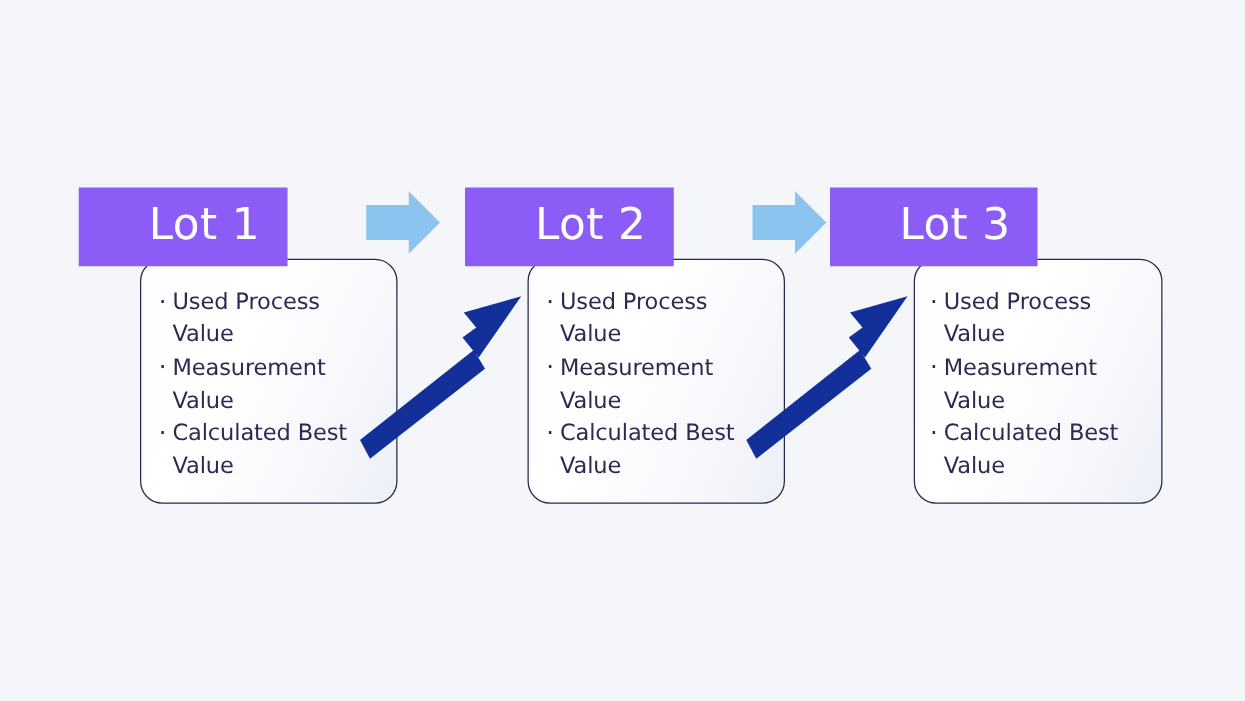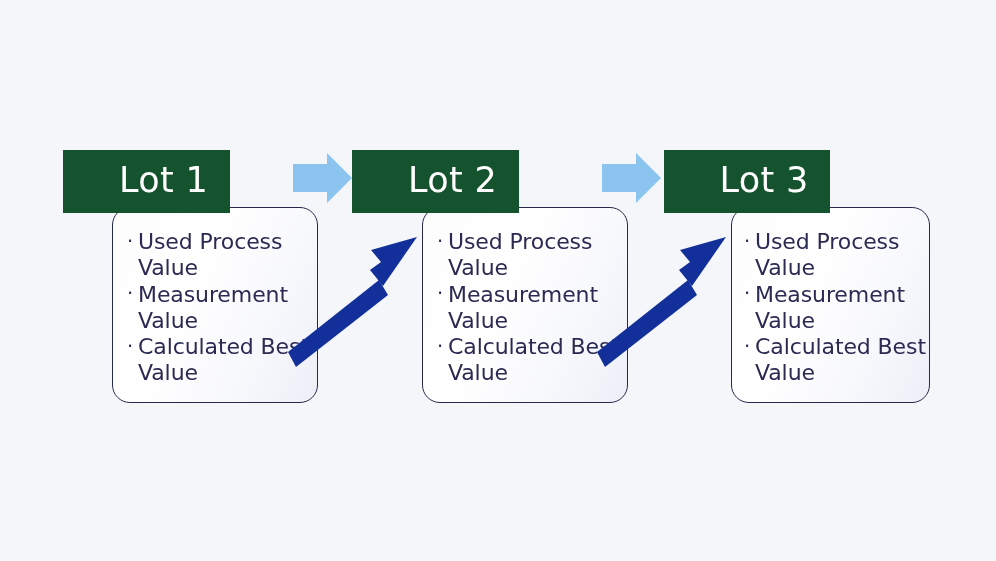--- a/index.html
+++ b/index.html
@@ -31,21 +31,21 @@
   .lot-card.c2 { left: 422px; top: 207px; width: 206px; height: 196px; }
   .lot-card.c3 { left: 731px; top: 207px; width: 199px; height: 196px; }
 
   
   .bullet-list {
     position: absolute;
     margin: 0;
     padding: 0;
     list-style: none;
     color: #2b2a52;
-    font-size: 22px;
+    font-size: 18px;
     line-height: 26.3px;
     letter-spacing: -0.1px;
   }
   .bullet-list.l1 { left: 127px; top: 229px; width: 182px; }
   .bullet-list.l2 { left: 437px; top: 229px; width: 182px; }
   .bullet-list.l3 { left: 744px; top: 229px; width: 182px; }
   .bullet-list li {
     position: relative;
     padding-left: 11px;
   }
@@ -55,27 +55,27 @@
     left: 0;
     top: -0.5px;
     font-size: 19.5px;
     line-height: 26.3px;
     color: #2b2a52;
   }
 
   
   .lot-header {
     position: absolute;
-    background: #14532d;
+    background: #8b5cf6;
     display: flex;
     align-items: center;
     justify-content: center;
   }
   .lot-header.h1 { left: 63px; top: 150px; width: 167px; height: 63px; }
-  .lot-header.h2 { left: 352px; top: 150px; width: 167px; height: 63px; }
+  .lot-header.h2 { left: 372px; top: 150px; width: 167px; height: 63px; }
   .lot-header.h3 { left: 664px; top: 150px; width: 166px; height: 63px; }
   .lot-header .lot-title {
     color: #ffffff;
     font-size: 35px;
     line-height: 1;
     font-weight: 400;
     letter-spacing: 0.3px;
     padding-left: 34px;
     padding-bottom: 3px;
     white-space: nowrap;

